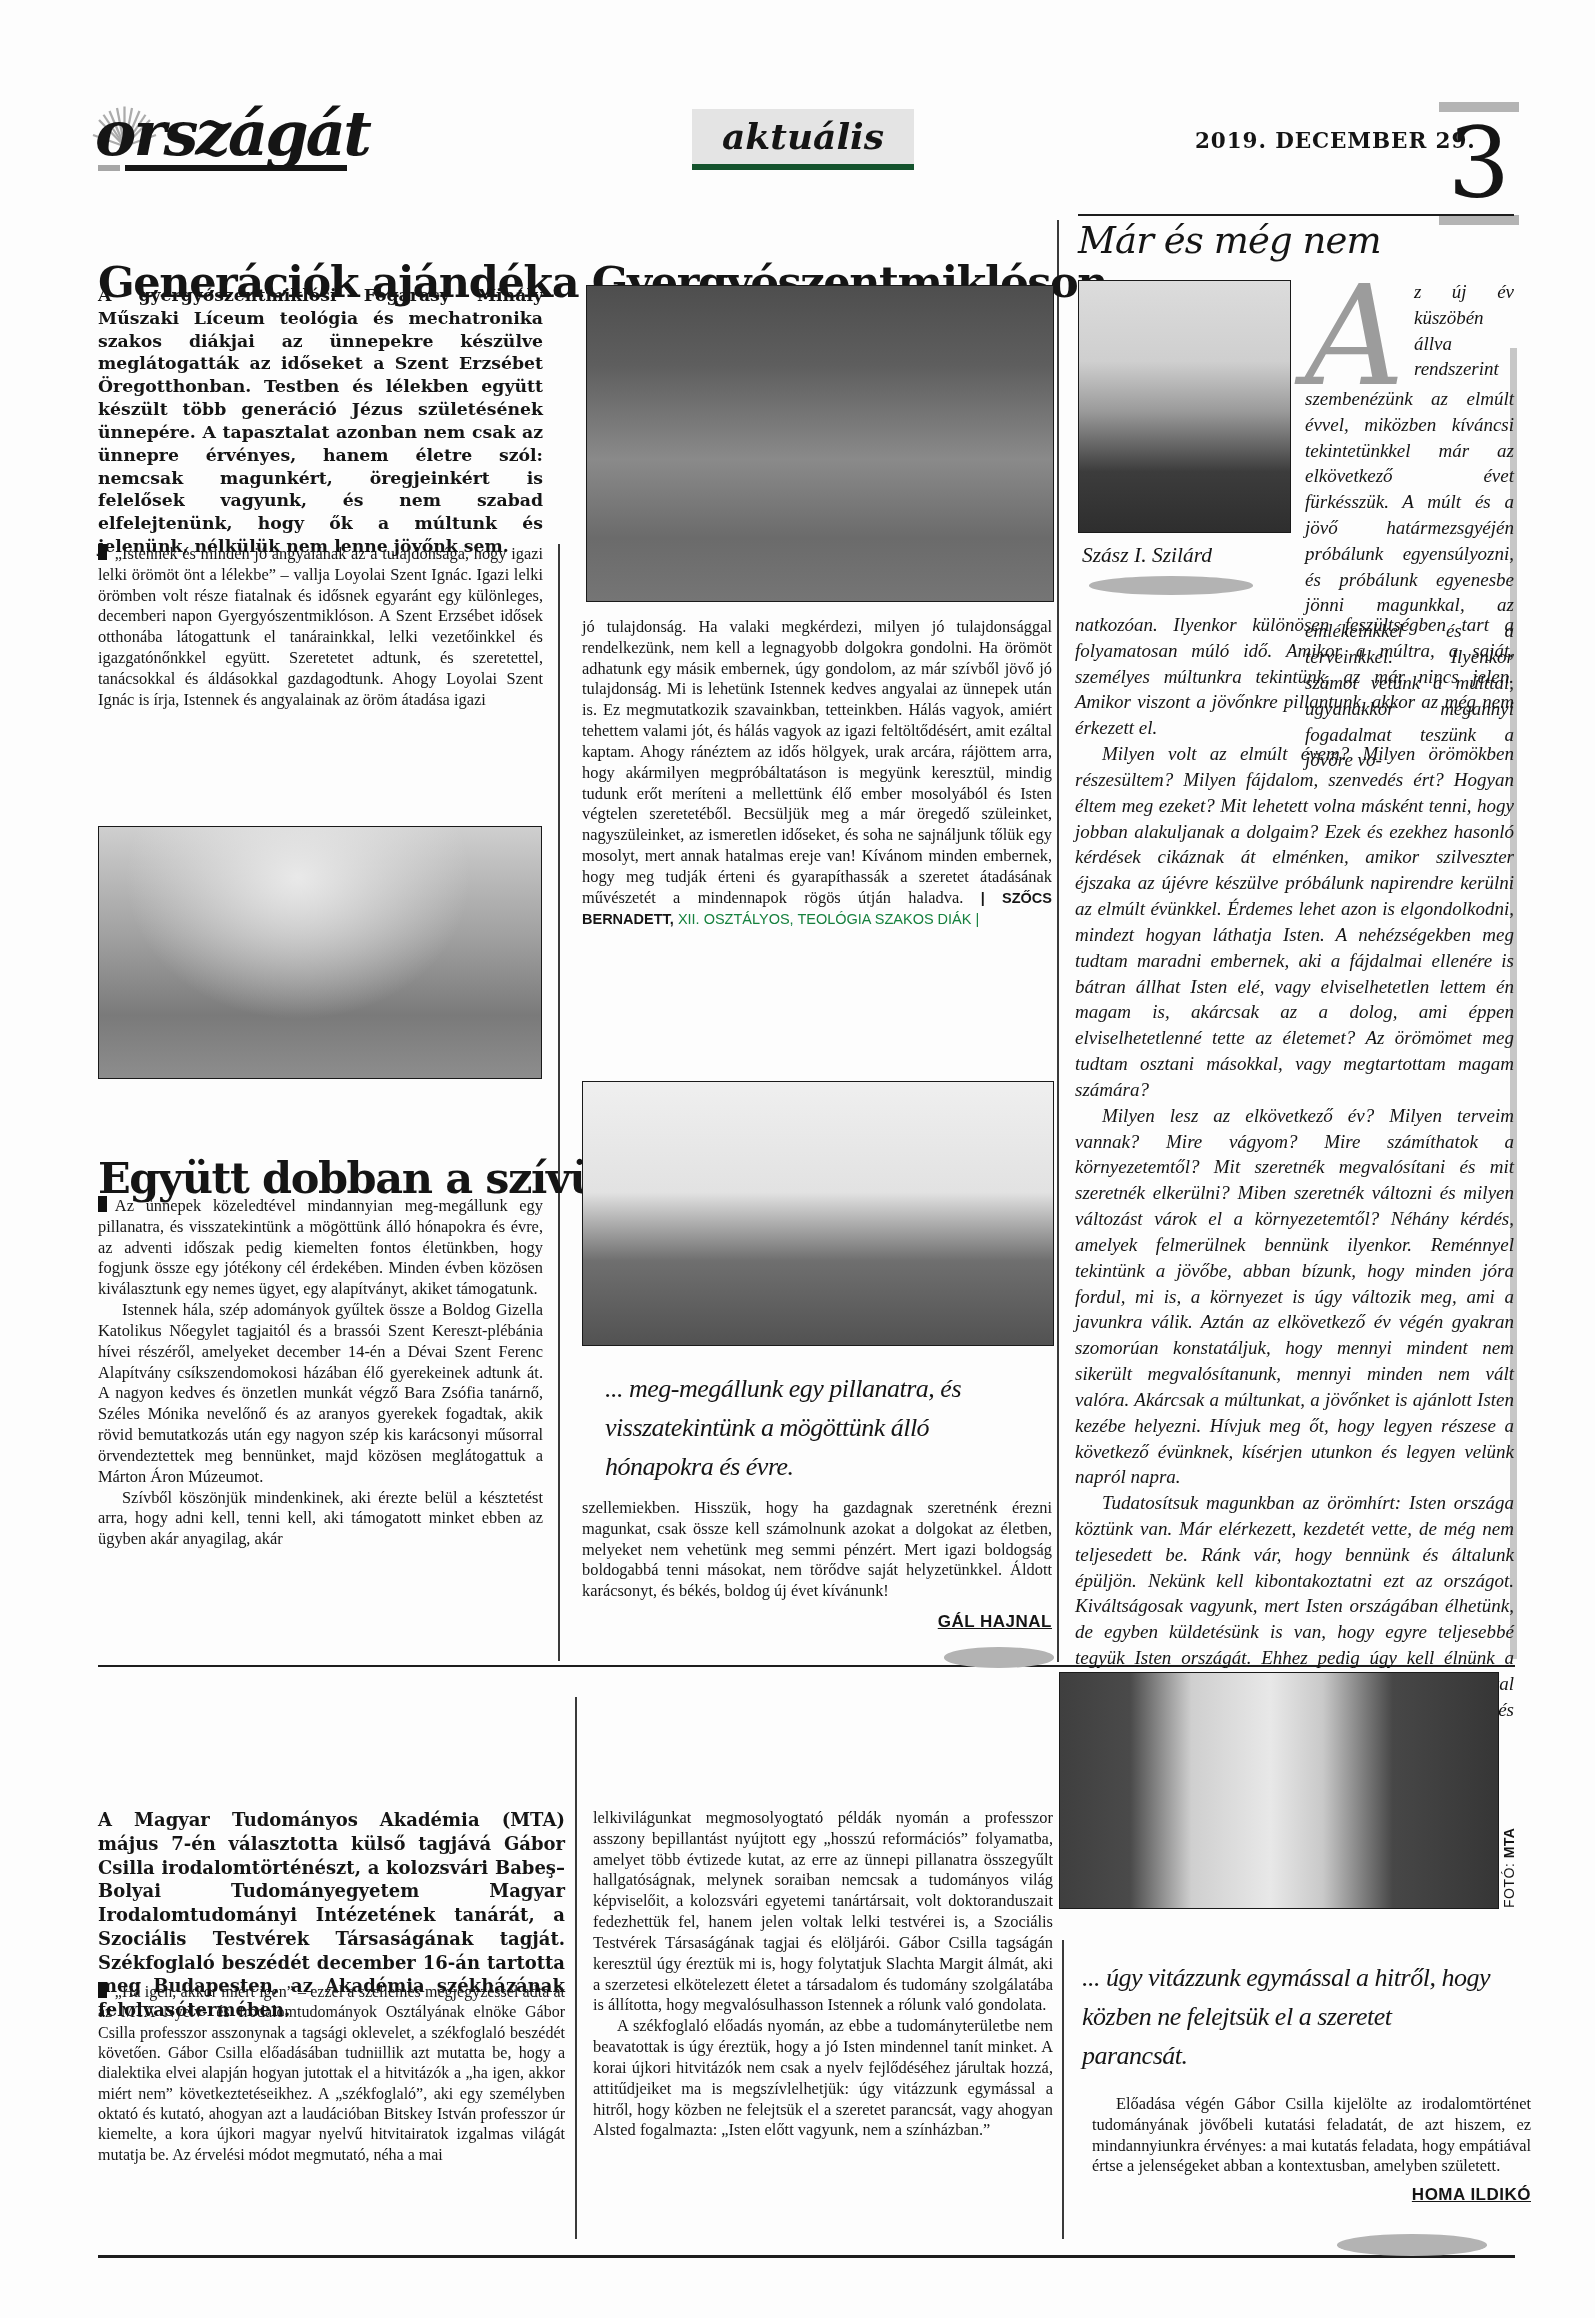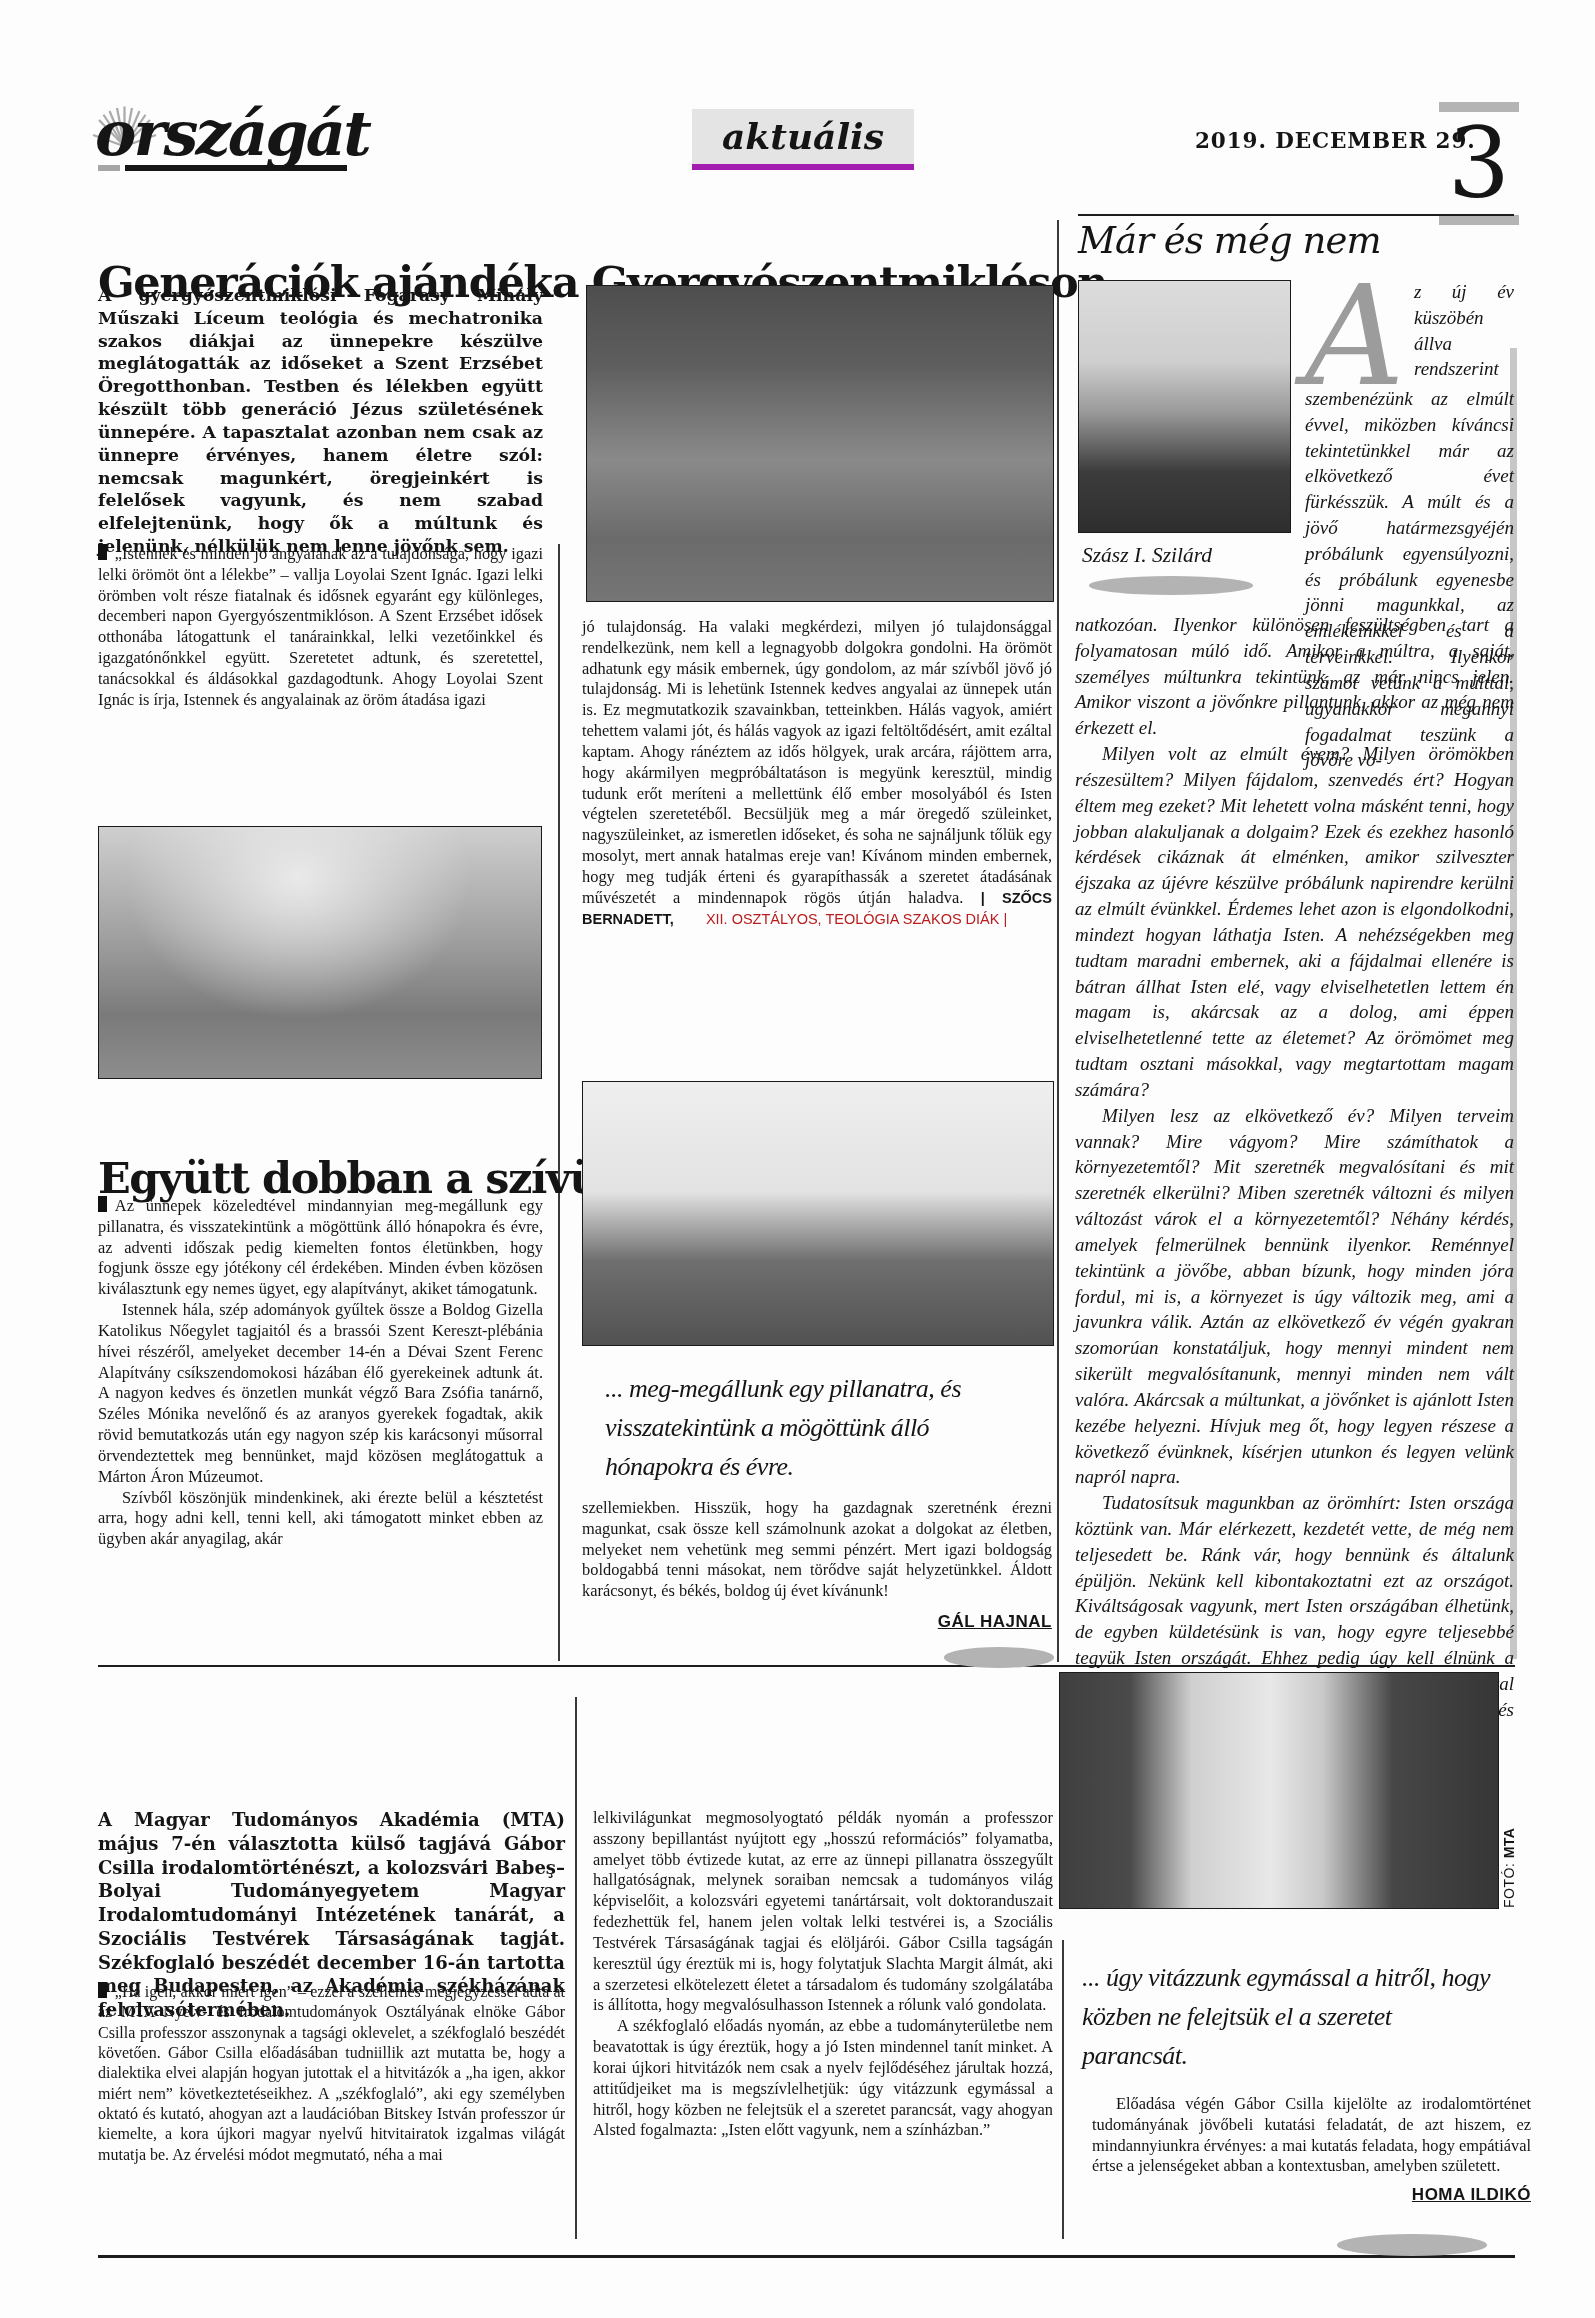--- a/index.html
+++ b/index.html
@@ -8,21 +8,21 @@
   .abs{position:absolute;}
   p{margin:0;padding:0;}
 
   
   .masthead{left:95px;top:103px;font-family:"DejaVu Serif",serif;font-style:italic;
             font-weight:700;font-size:62px;letter-spacing:-2.8px;z-index:2;line-height:1;}
   .sunburst{left:87px;top:105px;z-index:1;}
   .mast-bar{left:125px;top:165px;width:222px;height:6px;background:#161616;}
   .mast-bar-gray{left:98px;top:165px;width:22.4px;height:6px;background:#a6a6a6;}
   .section-box{left:692px;top:109px;width:222px;height:55px;background:#e4e4e4;
-               border-bottom:6px solid #a21caf;text-align:center;
+               border-bottom:6px solid #14532d;text-align:center;
                font-family:"DejaVu Serif",serif;font-style:italic;font-weight:700;
                font-size:36px;line-height:55px;}
   .date{left:1195px;top:128px;font-family:"DejaVu Serif",serif;font-weight:700;
         font-size:21.5px;letter-spacing:0.9px;}
   .pageno-wrap{left:1439px;top:102px;width:80px;text-align:center;}
   .pageno-bar{height:10.3px;background:#b4b4b4;}
   .pageno{font-family:"DejaVu Serif",serif;font-size:98px;line-height:1.05;font-weight:400;}
 
   
   .hrule{height:2.3px;background:#1d1d1d;}
@@ -40,21 +40,21 @@
 
   
   .lead{font-family:"DejaVu Serif",serif;font-weight:700;font-size:17.3px;line-height:1.32;
         text-align:justify;}
   .body-col{font-size:16.4px;line-height:1.27;text-align:justify;}
   .body-col .ind{text-indent:24px;}
   .pm{display:inline-block;width:9.3px;height:16px;background:#111;margin-right:7.5px;
       vertical-align:-1.4px;}
 
   .byl-name{font-family:"Liberation Sans",sans-serif;font-weight:700;font-size:14.5px;}
-  .byl-role{font-family:"Liberation Sans",sans-serif;font-weight:400;font-size:14.5px;color:#b91c1c;margin-left:28px;}
+  .byl-role{font-family:"Liberation Sans",sans-serif;font-weight:400;font-size:14.5px;color:#15803d;}
   .byline-right{text-align:right;font-family:"Liberation Sans",sans-serif;font-weight:700;
                 font-size:17px;letter-spacing:0.5px;margin-top:9.3px;text-decoration:underline;}
 
   .pull{font-family:"Liberation Serif",serif;font-style:italic;font-size:26px;
         line-height:1.5;letter-spacing:-0.5px;}
 
   
   .op-text{font-family:"Liberation Serif",serif;font-style:italic;font-size:19px;
            line-height:1.36;text-align:justify;}
   .op-text .ind{text-indent:27px;}

